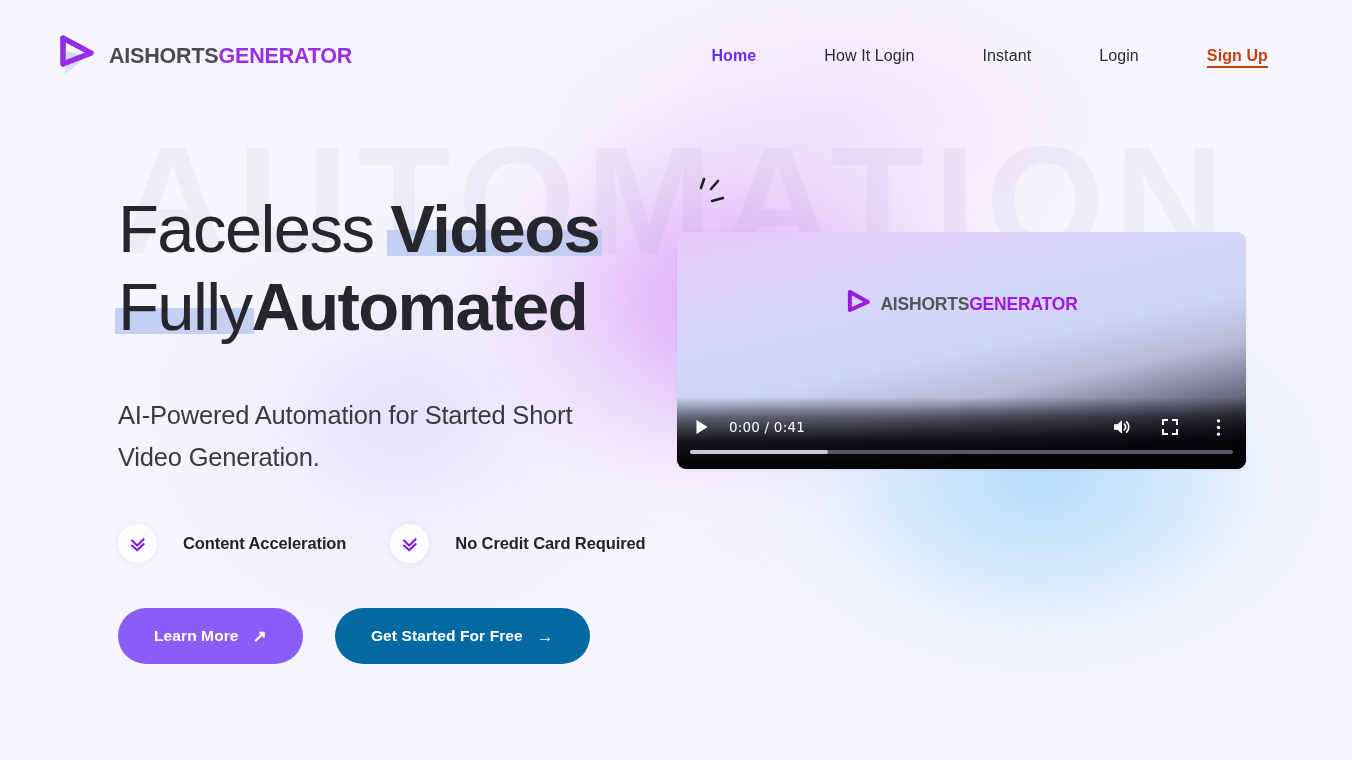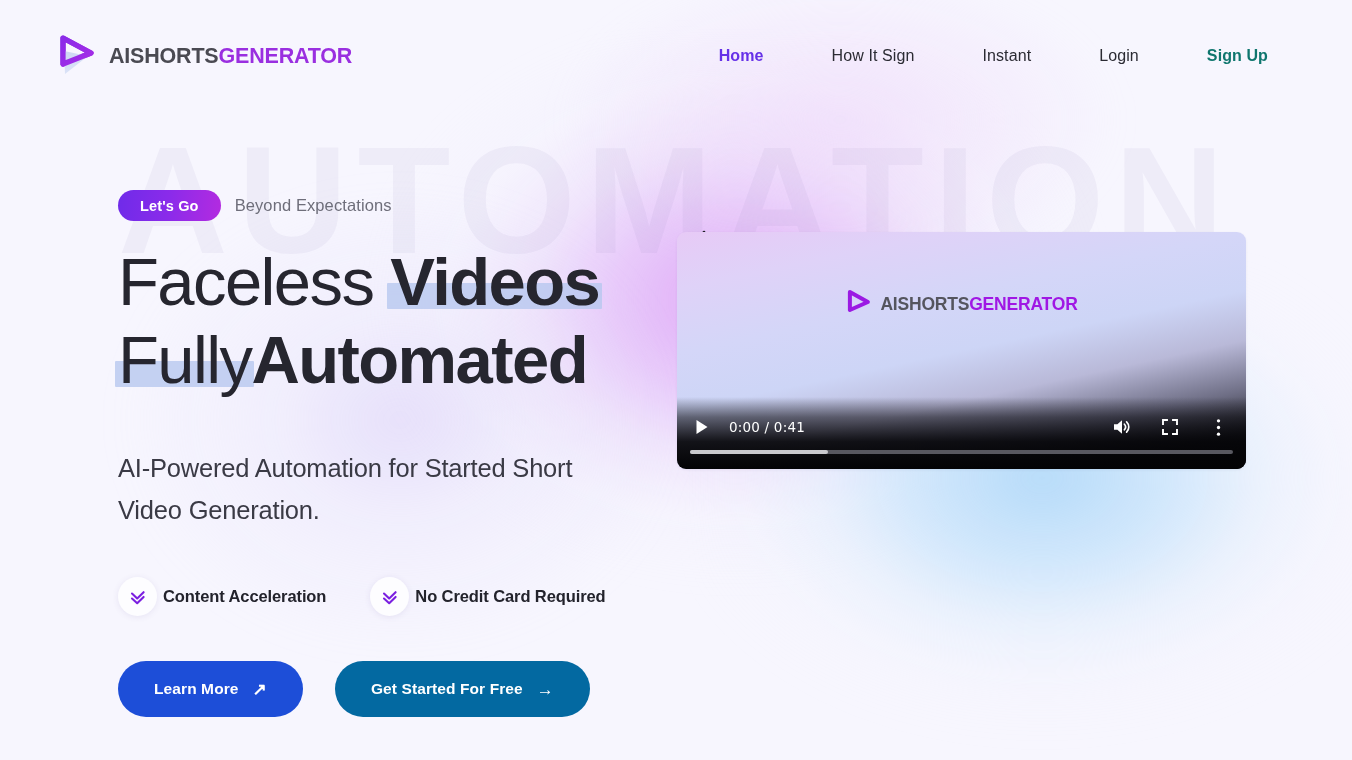--- a/index.html
+++ b/index.html
@@ -147,21 +147,22 @@
     font-size: 16px;
     color: #2b2b33;
     padding: 6px 34px;
     cursor: pointer;
     white-space: nowrap;
     letter-spacing: 0.1px;
   }
   .nav-item.active { color: #6631e8; font-weight: 600; }
   .nav-item.signup {
     font-weight: 600;
-    color: #0f766e;
+    color: #c2410c;
+    text-decoration: underline;
     text-underline-offset: 5px;
     text-decoration-thickness: 1.6px;
     padding-right: 26px;
   }
 
   
   .hero-left {
     position: absolute;
     left: 118px;
     top: 190px;
@@ -248,21 +249,21 @@
 
   .features {
     display: flex;
     align-items: center;
     gap: 44px;
     margin-top: 46px;
   }
   .feature {
     display: flex;
     align-items: center;
-    gap: 6px;
+    gap: 26px;
   }
   .feature-circle {
     width: 39px;
     height: 39px;
     border-radius: 50%;
     background: #fdfdff;
     box-shadow: 0 1px 6px rgba(90,70,150,0.10);
     display: flex;
     align-items: center;
     justify-content: center;
@@ -292,21 +293,21 @@
     border-radius: 999px;
     font-size: 15.5px;
     font-weight: 700;
     letter-spacing: 0.1px;
     cursor: pointer;
     border: none;
     white-space: nowrap;
     font-family: "Liberation Sans", sans-serif;
   }
   .btn-dark {
-    background: #1d4ed8;
+    background: #8b5cf6;
     color: #ffffff;
     padding: 0 36px;
   }
   .btn-primary {
     background: #0369a1;
     color: #ffffff;
     padding: 0 36px;
   }
   .btn .arrow { font-size: 17px; line-height: 1; display: inline-block; }
 
@@ -450,33 +451,29 @@
         <path d="M6 17 L30 22 L7 40 Z" fill="url(#lgB)" opacity="0.95"></path>
         <path d="M5 4 L33 19 L5 30 Z" fill="none" stroke="url(#lgA)" stroke-width="5.2" stroke-linejoin="round"></path>
       </svg>
       <div class="brand-text">
         <span class="ai">AISHORTS</span><span class="gen">GENERATOR</span>
       </div>
     </div>
 
     <nav class="nav">
       <a class="nav-item active">Home</a>
-      <a class="nav-item">How It Sign</a>
+      <a class="nav-item">How It Login</a>
       <a class="nav-item">Instant</a>
       <a class="nav-item">Login</a>
       <a class="nav-item signup">Sign Up</a>
     </nav>
   </div>
 
   <div class="hero-left">
 
-    <div class="badge-row">
-      <span class="pill">Let's Go</span>
-      <span class="badge-sub">Beyond Expectations</span>
-    </div>
 
     <h1 class="headline">
       <span class="line"><span>Faceless </span><b class="hl">Videos</b><svg class="sparkle" viewBox="0 0 40 46">
           <g stroke="#1e1e26" stroke-width="2.6" stroke-linecap="round">
             <line x1="9" y1="14" x2="12" y2="5"></line>
             <line x1="19" y1="15" x2="26" y2="7"></line>
             <line x1="20" y1="27" x2="31" y2="24"></line>
           </g>
         </svg></span>
       <span class="line"><span class="hl">Fully </span><b>Automated</b></span>

